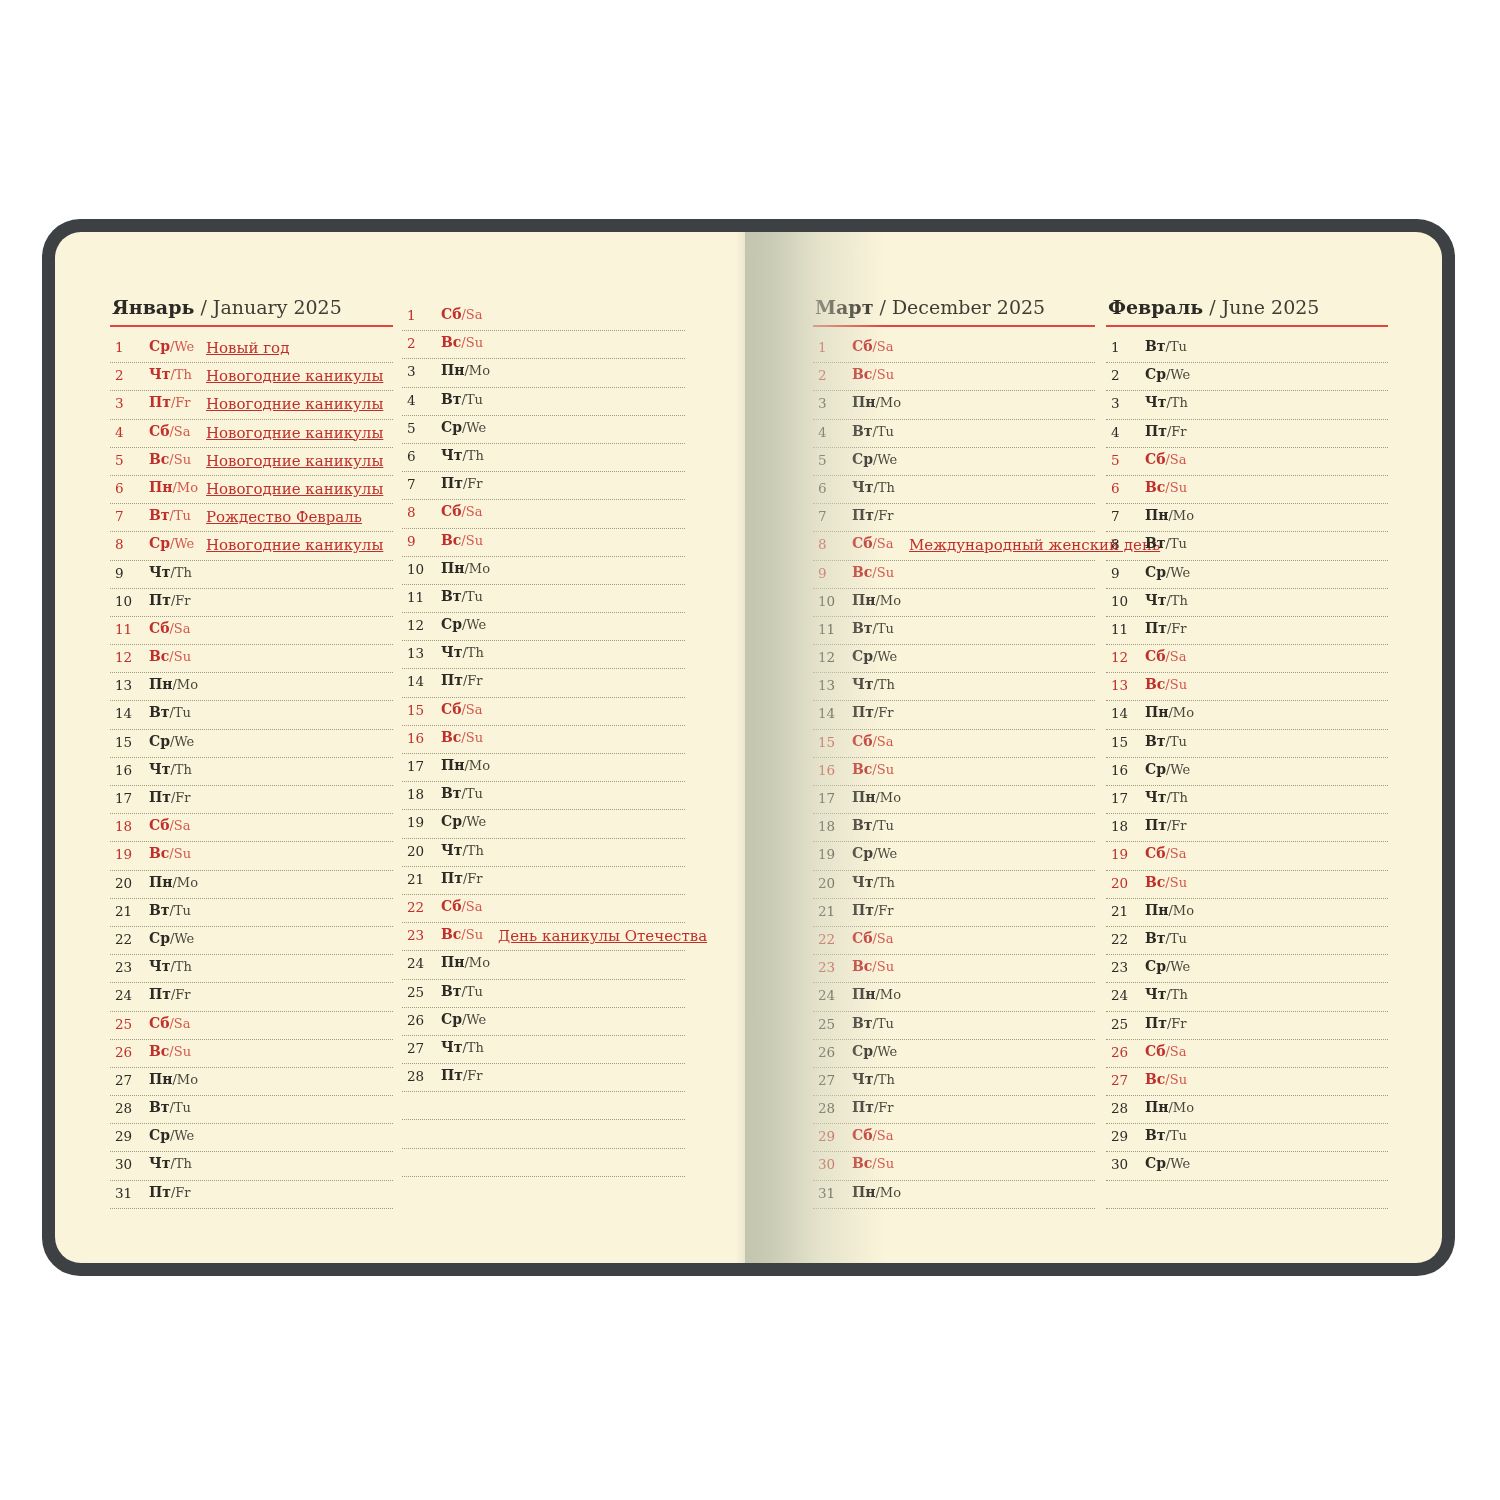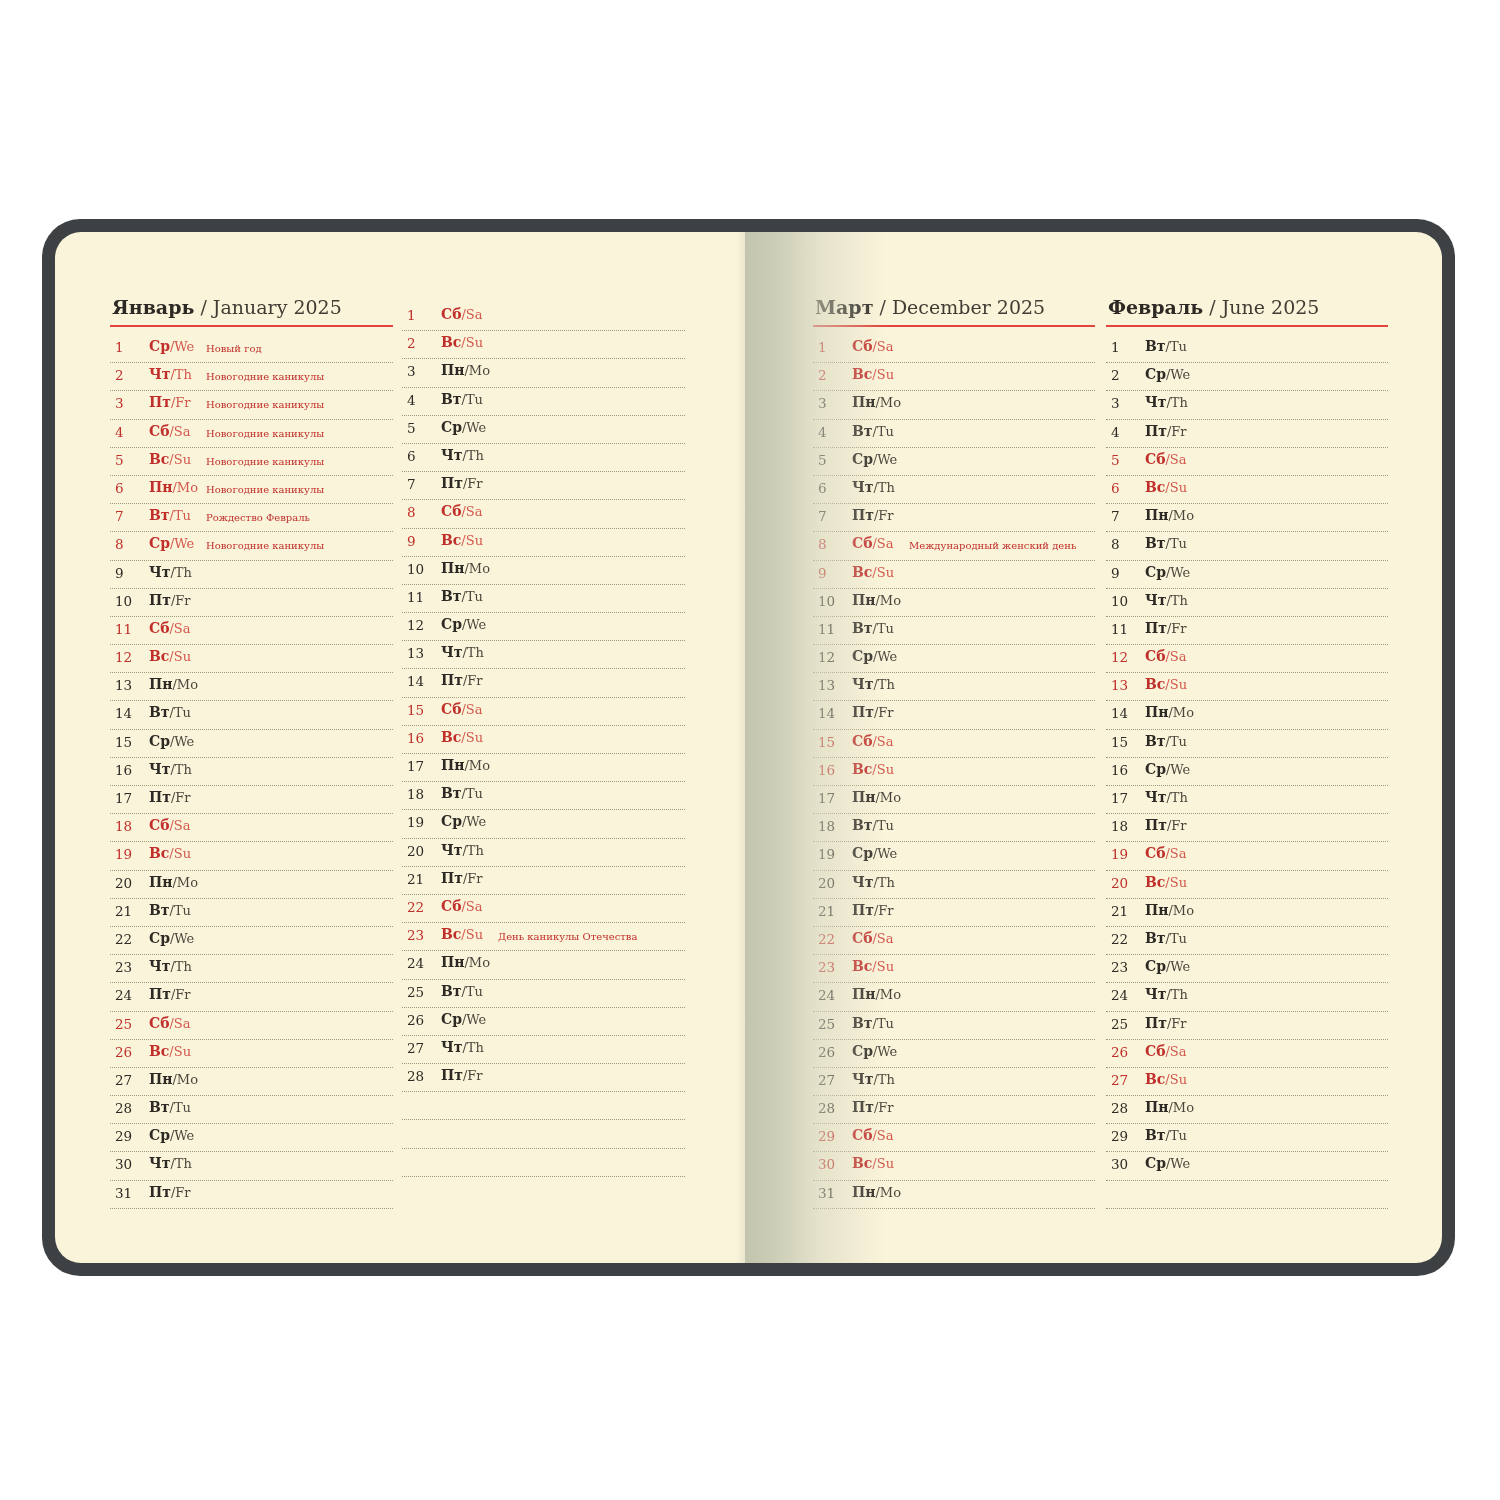--- a/index.html
+++ b/index.html
@@ -35,21 +35,21 @@
     border-bottom:2px solid #e2443e;padding:0 0 6px 2px;white-space:nowrap;
   }
   .mh-ru{font-weight:700;}
   .mh-sep,.mh-en{font-weight:400;color:#403c33;}
   .rows{margin-top:8px;}
   .day-row{position:relative;height:27.2px;border-bottom:1px dotted #a29a7e;}
   .num{position:absolute;left:5px;top:4px;font-size:13.5px;line-height:16px;color:#2d2a25;}
   .dow{position:absolute;left:39px;top:3px;font-size:14px;line-height:17px;}
   .dow .ru{font-weight:700;color:#2d2a25;}
   .dow .en{font-weight:400;font-size:13px;color:#4a463c;}
-  .note{position:absolute;left:96px;top:7px;font-size:10px;line-height:13px;color:#c12f2b;white-space:nowrap;}
+  .note{position:absolute;left:96px;top:7px;font-size:15px;line-height:13px;color:#c12f2b;white-space:nowrap;text-decoration:underline;}
   .day-row.red .num{color:#c12f2b;}
   .day-row.red .ru{color:#c12f2b;}
   .day-row.red .en{color:#d4564c;}
 </style>
 </head>
 <body>
 
 <div class="notebook">
   <div class="pages">
     <div class="month" id="m0">

